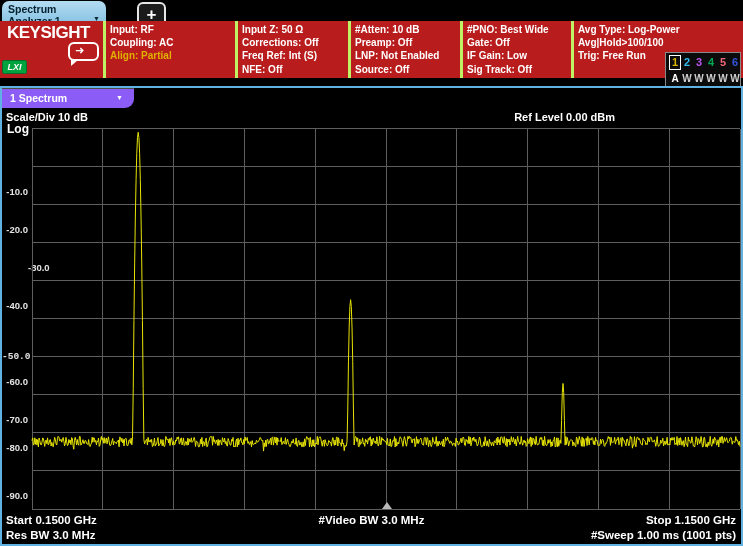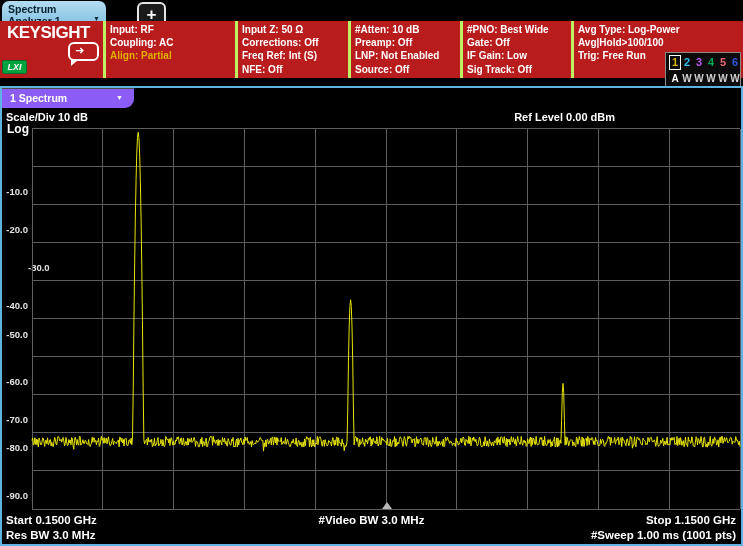--- a/index.html
+++ b/index.html
@@ -155,21 +155,21 @@
 
     <div class="ann scale-div">Scale/Div 10 dB</div>
     <div class="ann ref-level">Ref Level 0.00 dBm</div>
     <div class="ann log-label">Log</div>
 
     <div class="yticks" id="yticks">
         <div class="ytick" style="top: 33.55px;">-10.0</div>
         <div class="ytick" style="top: 71.6px;">-20.0</div>
         <div class="ytick" style="top: 109.65px; padding-left: 36px;">-30.0</div>
         <div class="ytick" style="top: 147.7px;">-40.0</div>
-        <div class="ytick" style="top: 177px;">-50.0</div>
+        <div class="ytick" style="top: 199px; font-family: Liberation Mono, monospace;">-50.0</div>
         <div class="ytick" style="top: 223.8px;">-60.0</div>
         <div class="ytick" style="top: 261.85px;">-70.0</div>
         <div class="ytick" style="top: 290px;">-80.0</div>
         <div class="ytick" style="top: 337.95px;">-90.0</div>
       </div>
 
     <svg class="chart" id="chart" viewBox="0 0 712 384">
         <line x1="2" y1="0.5" x2="2" y2="381" stroke="#5e5e5e" stroke-width="1" shape-rendering="crispEdges"></line>
         <line x1="72.8" y1="0.5" x2="72.8" y2="381" stroke="#5e5e5e" stroke-width="1" shape-rendering="crispEdges"></line>
         <line x1="143.6" y1="0.5" x2="143.6" y2="381" stroke="#5e5e5e" stroke-width="1" shape-rendering="crispEdges"></line>

